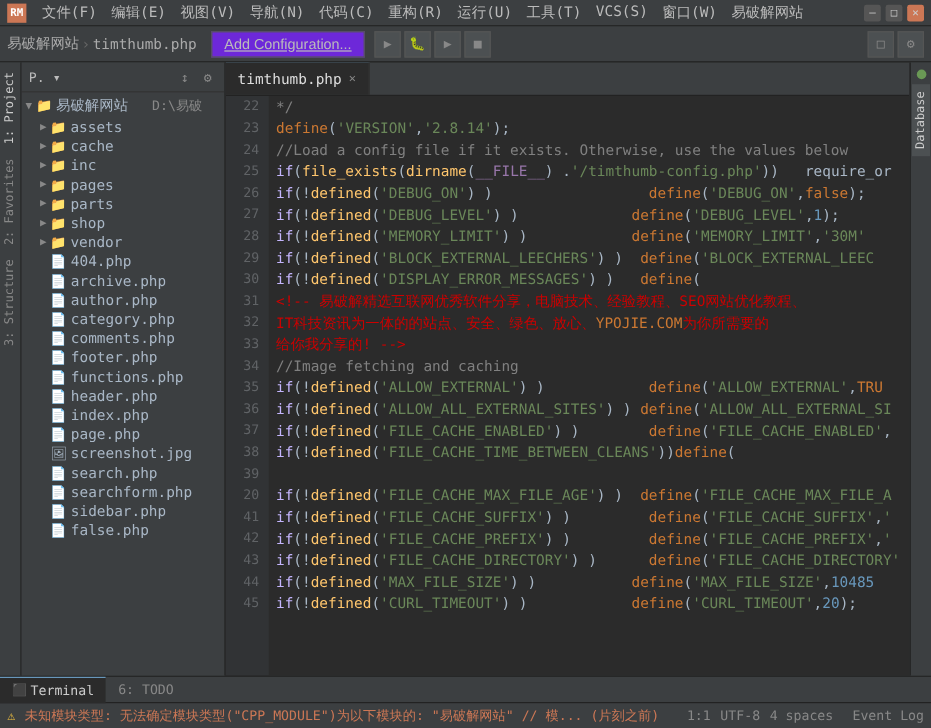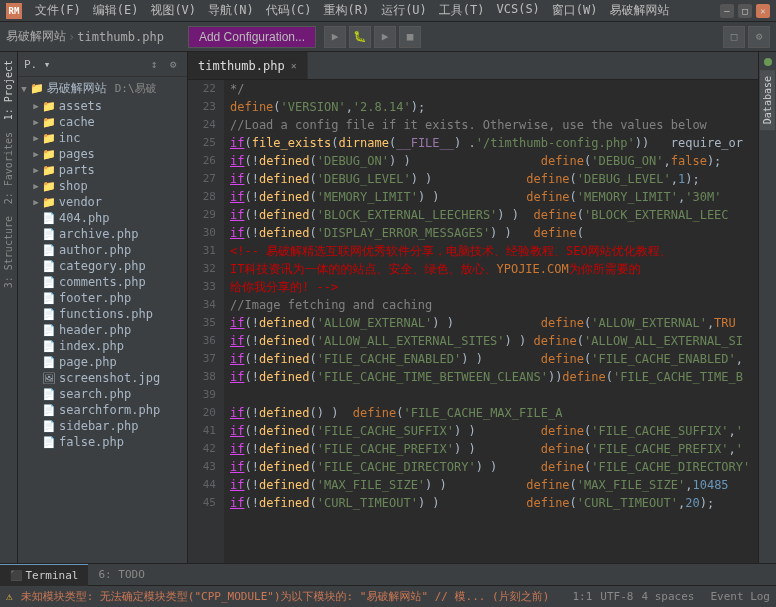--- a/index.html
+++ b/index.html
@@ -11,21 +11,21 @@
     #titlebar .menu-bar { display: flex; gap: 2px; flex: 1; }
     #titlebar .menu-item { color: #bbb; font-size: 12px; padding: 2px 5px; cursor: pointer; }
     #titlebar .win-controls { display: flex; gap: 4px; margin-left: auto; }
     #titlebar .win-btn { width: 14px; height: 14px; border-radius: 2px; cursor: pointer; background: #555; display: flex; align-items: center; justify-content: center; font-size: 9px; color: #ccc; }
     #titlebar .win-btn.close { background: #c75; }
 
     
     #toolbar { background: #3c3f41; height: 30px; display: flex; align-items: center; padding: 0 6px; gap: 4px; border-bottom: 1px solid #222; }
     #toolbar .breadcrumb { display: flex; align-items: center; gap: 2px; color: #aaa; font-size: 12px; }
     #toolbar .breadcrumb .sep { color: #666; }
-    #toolbar .config-btn { background: #701a75; border: 1px solid #555; color: #bbb; padding: 3px 10px; font-size: 12px; cursor: pointer; margin-left: 20px; }
+    #toolbar .config-btn { background: #6d28d9; border: 1px solid #555; color: #bbb; padding: 3px 10px; font-size: 12px; cursor: pointer; margin-left: 8px; text-decoration: underline; }
     #toolbar .toolbar-icons { display: flex; gap: 3px; margin-left: 4px; }
     #toolbar .tb-icon { width: 22px; height: 22px; background: #4c5052; border: 1px solid #555; display: flex; align-items: center; justify-content: center; cursor: pointer; color: #888; font-size: 11px; }
     #toolbar .spacer { flex: 1; }
     #toolbar .right-icons { display: flex; gap: 3px; align-items: center; }
     #toolbar .layout-btn { width: 22px; height: 22px; background: #4c5052; border: 1px solid #555; display: flex; align-items: center; justify-content: center; cursor: pointer; color: #888; font-size: 11px; }
 
     
     #main { display: flex; height: calc(607px - 22px - 30px - 22px - 22px); }
 
     
@@ -35,38 +35,38 @@
     #sidebar-header .panel-icons { display: flex; gap: 3px; }
     #sidebar-header .p-icon { font-size: 11px; color: #888; cursor: pointer; width: 16px; height: 16px; display: flex; align-items: center; justify-content: center; }
     .tree { overflow-y: auto; flex: 1; padding: 2px 0; }
     .tree-item { display: flex; align-items: center; padding: 1px 0; cursor: pointer; }
     .tree-item .indent { display: inline-block; }
     .tree-item .arrow { width: 12px; font-size: 9px; color: #888; text-align: center; flex-shrink: 0; }
     .tree-item .folder-icon { font-size: 11px; margin-right: 3px; flex-shrink: 0; }
     .tree-item .file-icon { font-size: 11px; margin-right: 3px; flex-shrink: 0; width: 14px; text-align: center; }
     .tree-item .item-label { font-size: 12px; color: #a9b7c6; white-space: nowrap; overflow: hidden; text-overflow: ellipsis; }
     .tree-item .item-label.dir { color: #a9b7c6; }
-    .tree-item .path-label { font-size: 11px; color: #888; margin-left: 8px; }
+    .tree-item .path-label { font-size: 11px; color: #888; margin-left: 20px; }
 
     
     #editor-area { flex: 1; display: flex; flex-direction: column; overflow: hidden; }
     #tab-bar { background: #3c3f41; display: flex; align-items: flex-end; padding: 0 0; border-bottom: 1px solid #222; height: 28px; }
     .editor-tab { display: flex; align-items: center; padding: 0 10px; height: 28px; background: #4e5254; border-right: 1px solid #333; cursor: pointer; gap: 6px; font-size: 12px; color: #888; }
     .editor-tab.active { background: #2b2b2b; color: #ddd; border-top: 1px solid #6897bb; }
     .editor-tab .tab-close { font-size: 10px; color: #888; cursor: pointer; }
 
     
     #code-editor { flex: 1; display: flex; overflow: hidden; background: #2b2b2b; }
     #line-numbers { width: 36px; background: #313335; padding: 0; text-align: right; overflow: hidden; flex-shrink: 0; }
     #line-numbers .ln { height: 18px; line-height: 18px; padding-right: 8px; font-size: 11px; color: #606366; }
     #code-content { flex: 1; overflow: auto; padding-left: 6px; }
     .code-line { height: 18px; line-height: 18px; white-space: nowrap; font-size: 12px; display: flex; align-items: center; }
 
     
-    .kw { color: #d946ef; text-decoration: underline; } 
+    .kw { color: #c4b5fd; } 
     .fn { color: #ffc66d; text-align: center; } 
     .str { color: #6a8759; } 
     .cmt { color: #808080; } 
     .num { color: #6897bb; } 
     .def { color: #cc7832; } 
     .ident { color: #a9b7c6; }
     .const { color: #9876aa; } 
     .bool { color: #cc7832; }
     .red-cmt { color: #cc0000; }
 
@@ -502,30 +502,30 @@
 
         <div class="code-line">
           <span class="kw">if</span>
             <span class="ident">(! </span>
             <span class="fn">defined</span>
             <span class="ident">(</span>
             <span class="str">'FILE_CACHE_TIME_BETWEEN_CLEANS'</span>
             <span class="ident">)) </span>
             <span class="def">define</span>
             <span class="ident"> (</span>
-            <span class="str">'FILE_CACHE_TIME_B</span>
         </div>
 
         <div class="code-line">&nbsp;</div>
 
         <div class="code-line">
           <span class="kw">if</span>
             <span class="ident">(! </span>
             <span class="fn">defined</span>
             <span class="ident">(</span>
+            <span class="str">'FILE_CACHE_MAX_FILE_AGE'</span>
             <span class="ident">) )&nbsp;&nbsp; </span>
             <span class="def">define</span>
             <span class="ident"> (</span>
             <span class="str">'FILE_CACHE_MAX_FILE_A</span>
         </div>
 
         <div class="code-line">
           <span class="kw">if</span>
             <span class="ident">(! </span>
             <span class="fn">defined</span>

